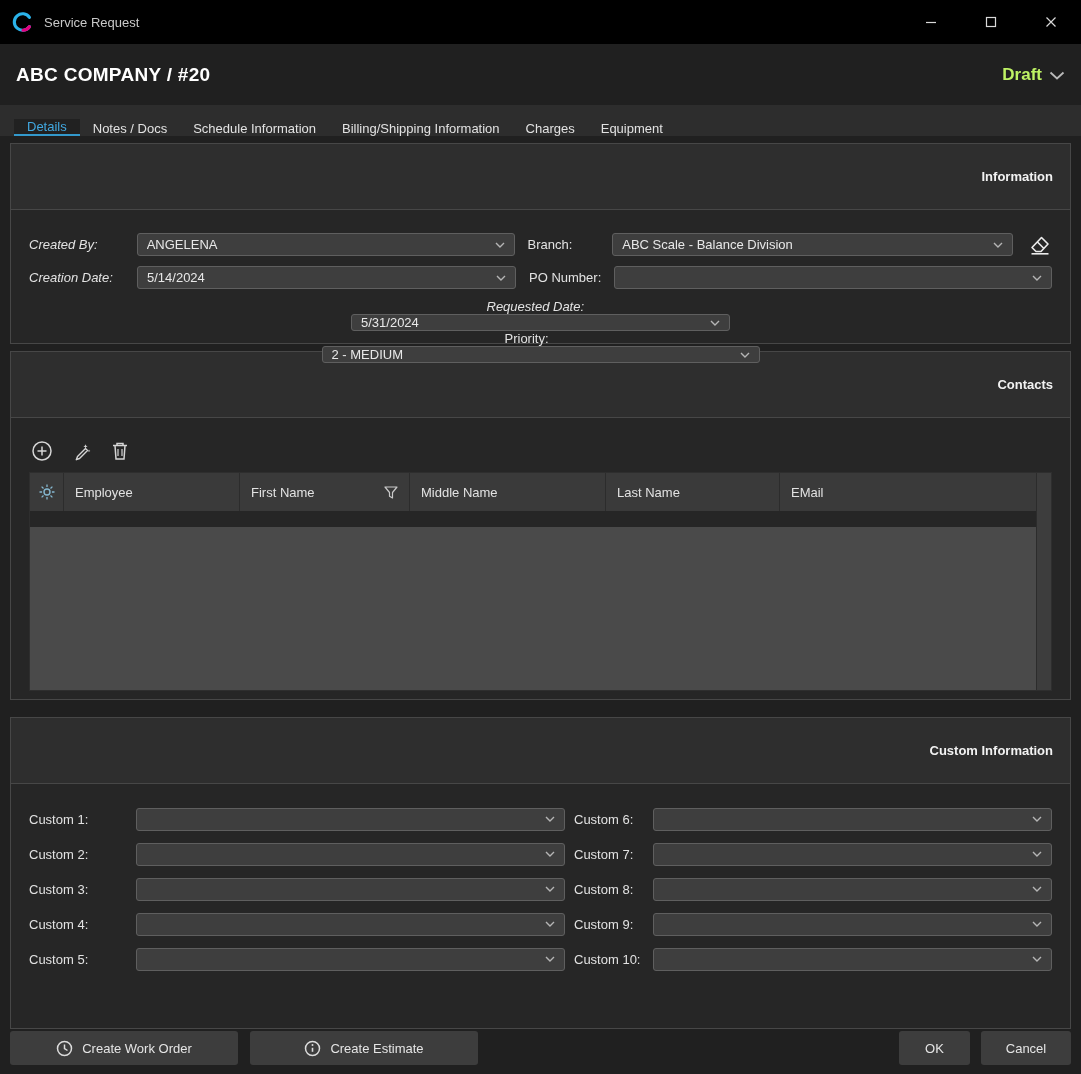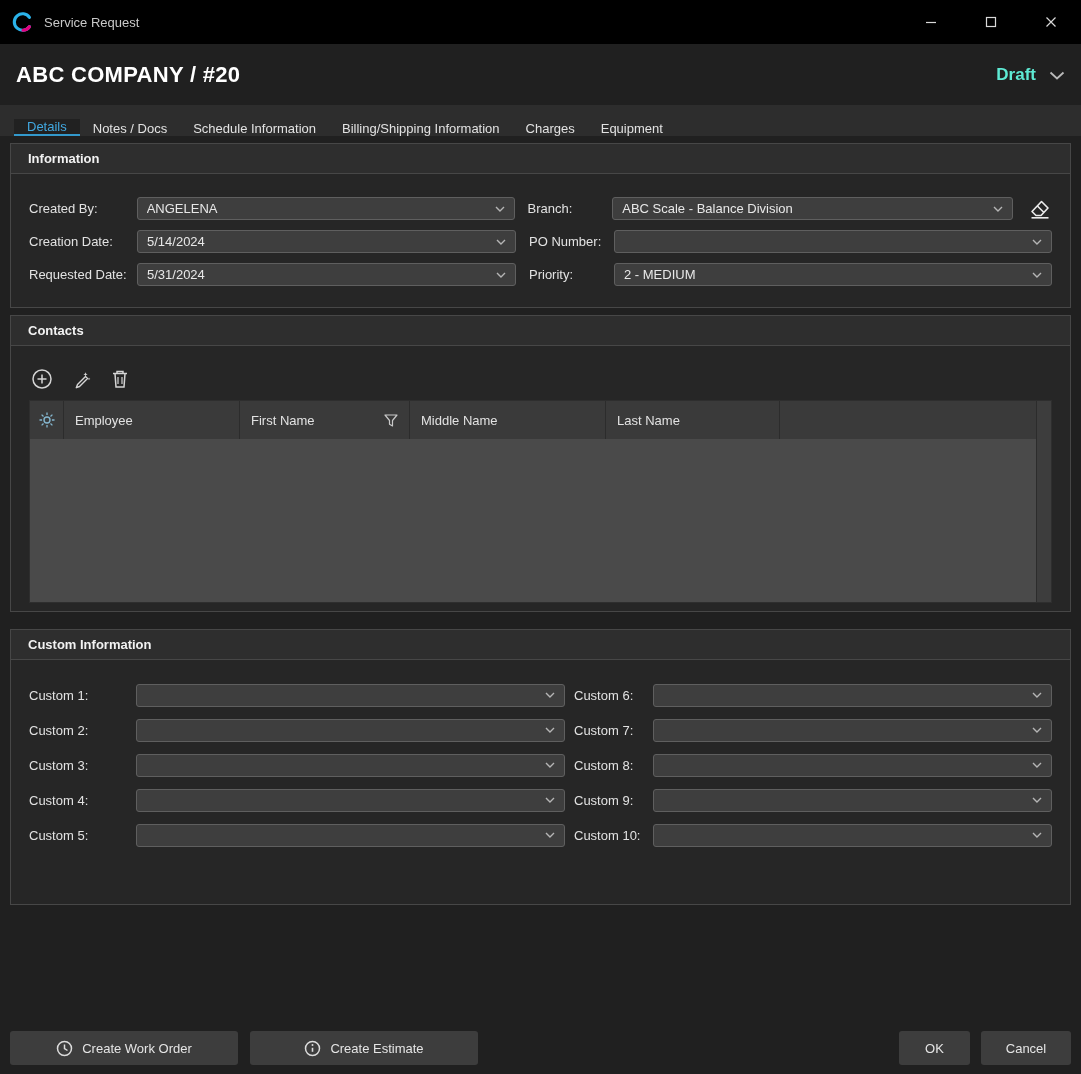--- a/index.html
+++ b/index.html
@@ -15,54 +15,54 @@
 
   
   .titlebar { height:44px; background:#000000; display:flex; align-items:center; padding-left:12px; }
   .titlebar .logo { margin-right:10px; display:flex; align-items:center; }
   .titlebar .title { color:#c9c9c9; font-size:13px; flex:1; }
   .win-btns { display:flex; height:100%; }
   .win-btn { width:60px; height:100%; display:flex; align-items:center; justify-content:center; cursor:pointer; }
 
   
   .header { height:61px; display:flex; align-items:center; padding:0 16px; }
-  .header .page-title { font-size:22px; font-weight:bold; color:#ffffff; flex:1; letter-spacing:.3px; }
-  .status { display:flex; align-items:center; gap:13px; color:#5eead4; font-weight:bold; font-size:17px; cursor:pointer; }
+  .header .page-title { font-size:19px; font-weight:bold; color:#ffffff; flex:1; letter-spacing:.3px; }
+  .status { display:flex; align-items:center; gap:7px; color:#bef264; font-weight:bold; font-size:17px; cursor:pointer; }
 
   
   .tabbar { height:31px; background:#2d2d2d; display:flex; align-items:flex-end; padding-left:14px; }
   .tab { display:flex; align-items:center; padding:0 13px; color:#e2e2e2; cursor:pointer; white-space:nowrap; }
   .tab.active { background:#212121; color:#41a8e0; border-bottom:2px solid #3399cc; }
 
   
   .panel { margin:7px 10px 0; border:1px solid #474747; background:#262626; }
   .panel-custom { margin-top:17px; }
-  .panel-header { background:#2e2e2e; border-bottom:1px solid #474747; padding:7px 17px; font-weight:bold; color:#f2f2f2; font-size:13px; }
+  .panel-header { background:#2e2e2e; border-bottom:1px solid #474747; padding:25px 17px; font-weight:bold; color:#f2f2f2; font-size:13px;text-align:right; }
 
   
   .info-body { padding:23px 18px 21px; }
   .field-row { display:flex; align-items:center; margin-bottom:10px; height:23px; }
   .flabel { color:#e2e2e2; }
-  .lab-left { width:108px; }
+  .lab-left { width:108px;font-style:italic; }
   .lab-right { width:85px; margin-left:13px; }
   .dropdown { height:23px; background:#3e3e3e; border:1px solid #5f5f5f; border-radius:3px;
               display:flex; align-items:center; padding:0 9px; color:#e8e8e8; cursor:pointer; }
   .dropdown .val { flex:1; white-space:nowrap; overflow:hidden; }
   .dd-left { width:379px;justify-content:center; }
   .dd-right { width:438px; }
   .dd-branch { width:402px; }
   .chev { flex:none; margin-left:6px; }
   .eraser-btn { margin-left:15px; display:flex; align-items:center; cursor:pointer; }
 
   
   .contacts-body { padding:20px 18px 8px; }
   .toolbar { display:flex; gap:15px; margin-bottom:8px; padding-left:1px; height:26px; align-items:center; }
   .tool-btn { width:24px; height:24px; display:flex; align-items:center; justify-content:center; cursor:pointer; }
   .grid { display:flex; border:1px solid #2e2e2e; }
-  .grid-main { flex:1; display:flex; flex-direction:column; }
+  .grid-main { flex:1; display:flex; flex-direction:column;gap:16px; }
   .grid-header { display:flex; background:#3a3a3a; height:38px; }
   .gh-cell { display:flex; align-items:center; padding:0 11px; border-right:1px solid #2c2c2c; color:#e2e2e2; cursor:pointer; }
   .gh-icon { width:34px; justify-content:center; padding:0; }
   .gh-employee { width:176px; }
   .gh-first { width:170px; }
   .gh-middle { width:196px; }
   .gh-last { width:174px; }
   .gh-email { flex:1; border-right:none; }
   .gh-funnel { margin-left:auto; display:flex; cursor:pointer; }
   .grid-body { height:163px; background:#4a4a4a; }
@@ -187,21 +187,21 @@
       </div>
       <span class="flabel lab-right">PO Number:</span>
       <div class="dropdown dd-right">
         <span class="val"></span>
         <svg class="chev" width="10" height="6" viewBox="0 0 10 6">
             <path d="M1 1l4 4 4-4" fill="none" stroke="#b5b5b5" stroke-width="1.4"></path>
           </svg>
       </div>
     </div>
 
-    <div class="field-row" style="margin-bottom:0;">
+    <div class="field-row" style="margin-bottom:0;flex-direction:column;">
       <span class="flabel lab-left">Requested Date:</span>
       <div class="dropdown dd-left">
         <span class="val">5/31/2024</span>
         <svg class="chev" width="10" height="6" viewBox="0 0 10 6">
             <path d="M1 1l4 4 4-4" fill="none" stroke="#b5b5b5" stroke-width="1.4"></path>
           </svg>
       </div>
       <span class="flabel lab-right">Priority:</span>
       <div class="dropdown dd-right">
         <span class="val">2 - MEDIUM</span>
@@ -263,20 +263,23 @@
                   <path d="M1 1h12L8.5 6.5V12l-3-1.8V6.5z" fill="none" stroke="#c9c9c9" stroke-width="1.2" stroke-linejoin="round"></path>
                 </svg>
             </span>
           </div>
           <div class="gh-cell gh-middle">
             <span>Middle Name</span>
           </div>
           <div class="gh-cell gh-last">
             <span>Last Name</span>
           </div>
+          <div class="gh-cell gh-email">
+            <span>EMail</span>
+          </div>
         </div>
         <div class="grid-body"></div>
       </div>
       <div class="grid-scroll"></div>
     </div>
 
   </div>
 </div>
 
 <div class="panel panel-custom">

